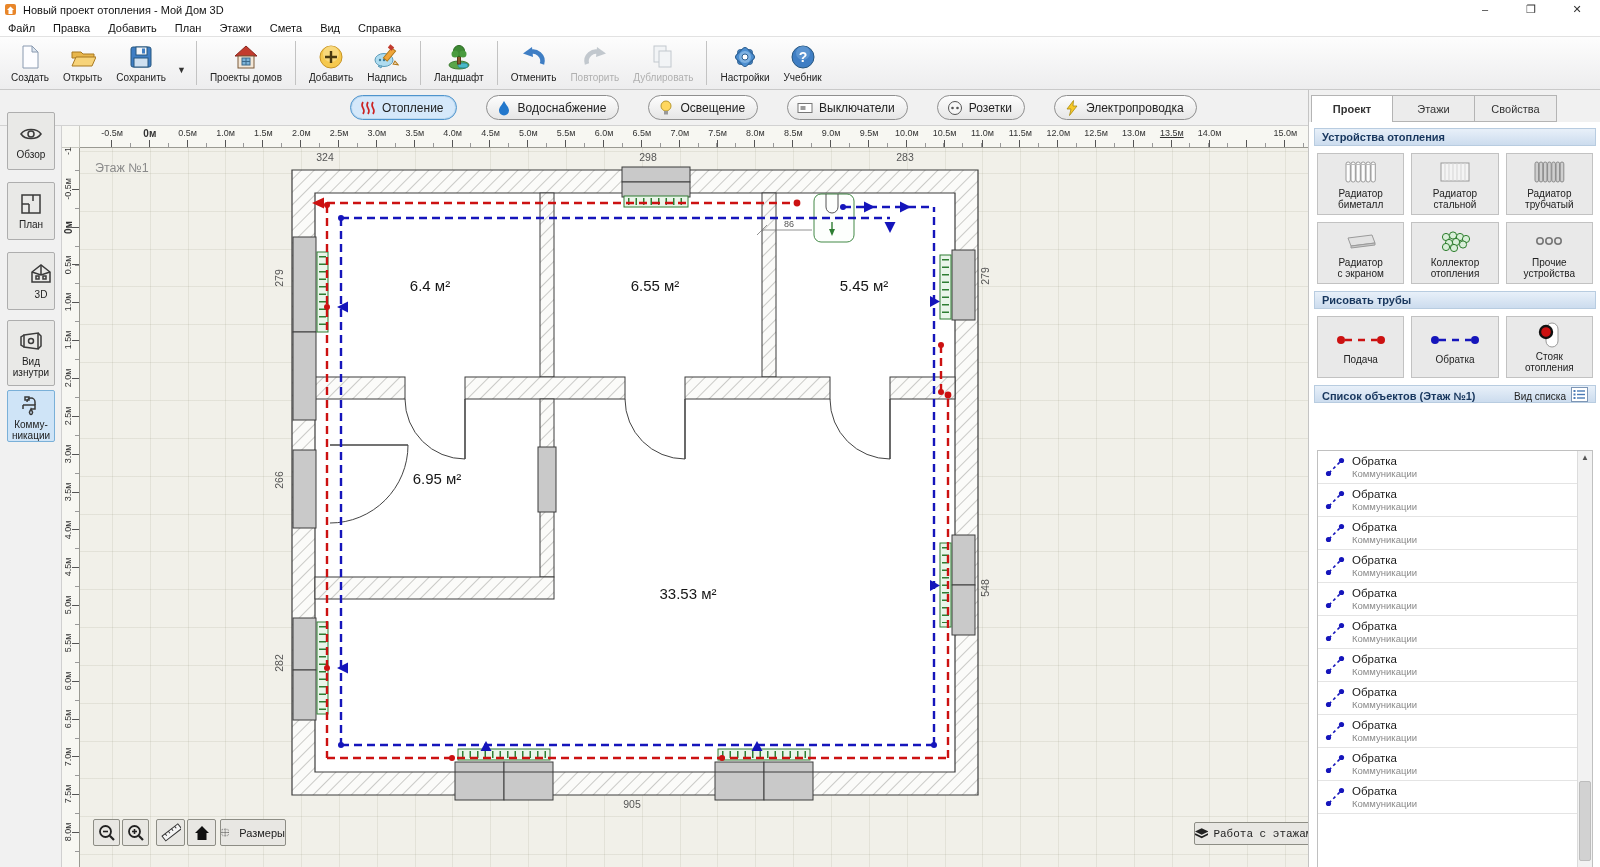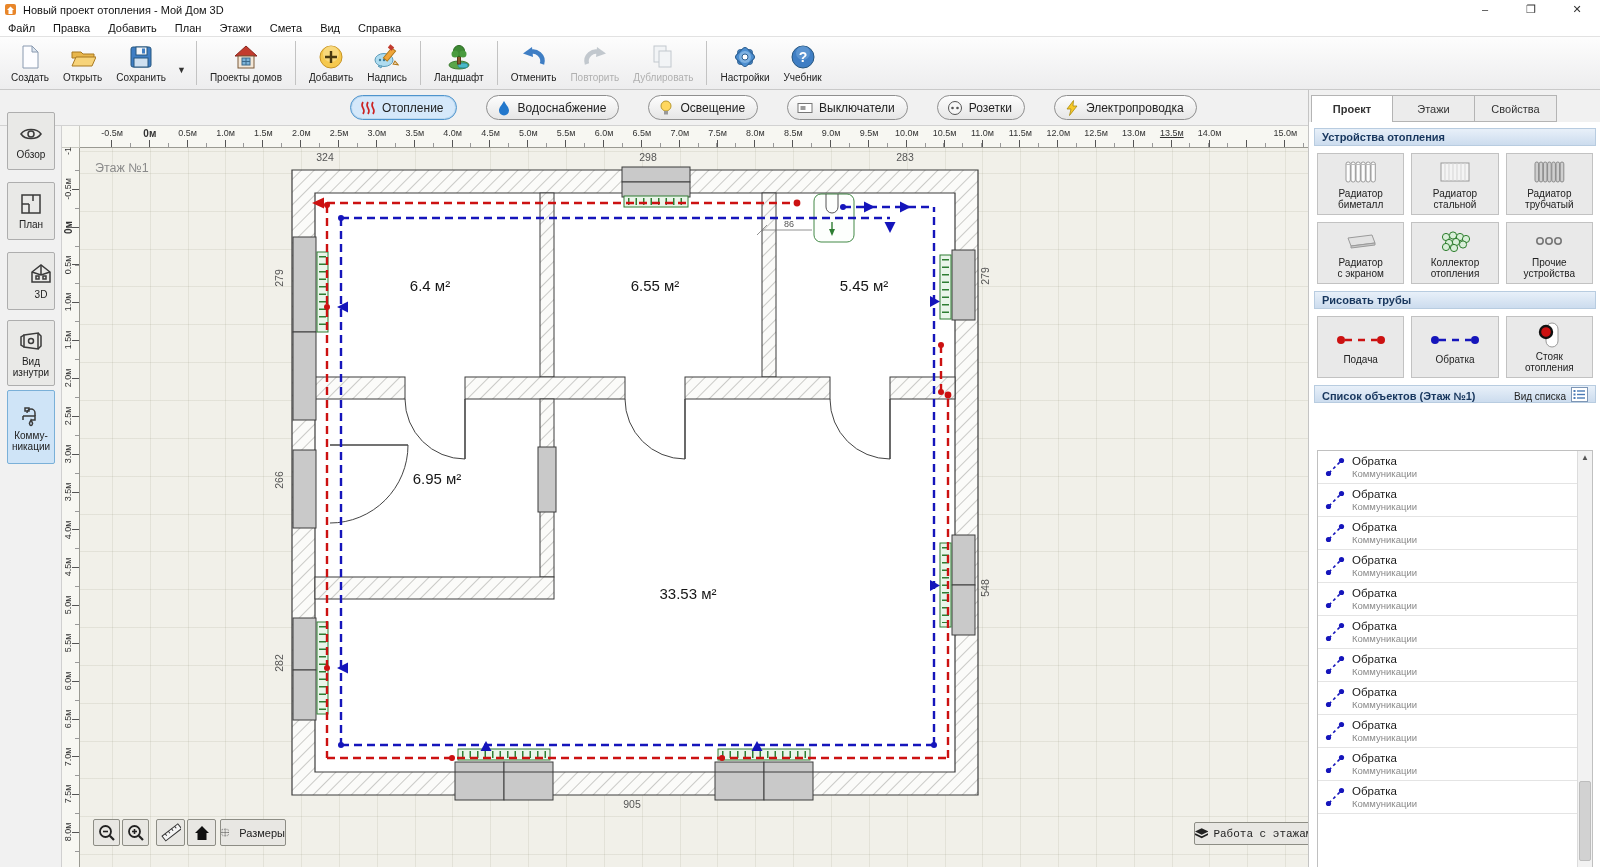--- a/index.html
+++ b/index.html
@@ -337,21 +337,21 @@
   </div>
   <div class="sbtn" style="top:194px;height:66px;">
     <svg viewBox="0 0 24 24">
       <path d="M5,6 L19,4 V20 L5,18 Z"></path>
         <path d="M5,6 L2,8 V16 L5,18 M19,4 L22,7 V17 L19,20"></path>
       <circle cx="12" cy="12" r="2.5"></circle>
       </svg>
     <span class="slabel">Вид
 изнутри</span>
   </div>
-  <div class="sbtn selected" style="top:264px;height:74px;">
+  <div class="sbtn selected" style="top:264px;height:52px;">
     <svg viewBox="0 0 24 24">
       <path d="M4,13 h12 v4 h-4"></path>
         <path d="M16,13 v-3 a4,4 0 0 0 -8,0"></path>
       <rect x="6" y="5" width="4" height="3"></rect>
         <path d="M4,13 v4 M13,19 a1.5,2 0 1 1 -2,0 l1,-2 z"></path>
       </svg>
     <span class="slabel">Комму-
 никации</span>
   </div>
 </div>

